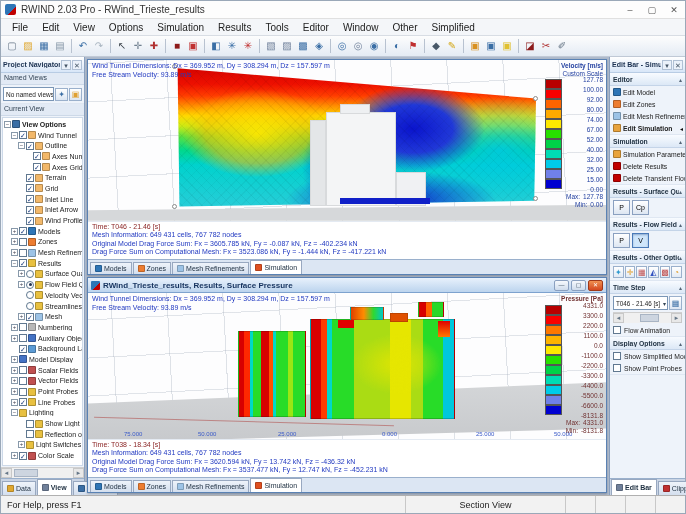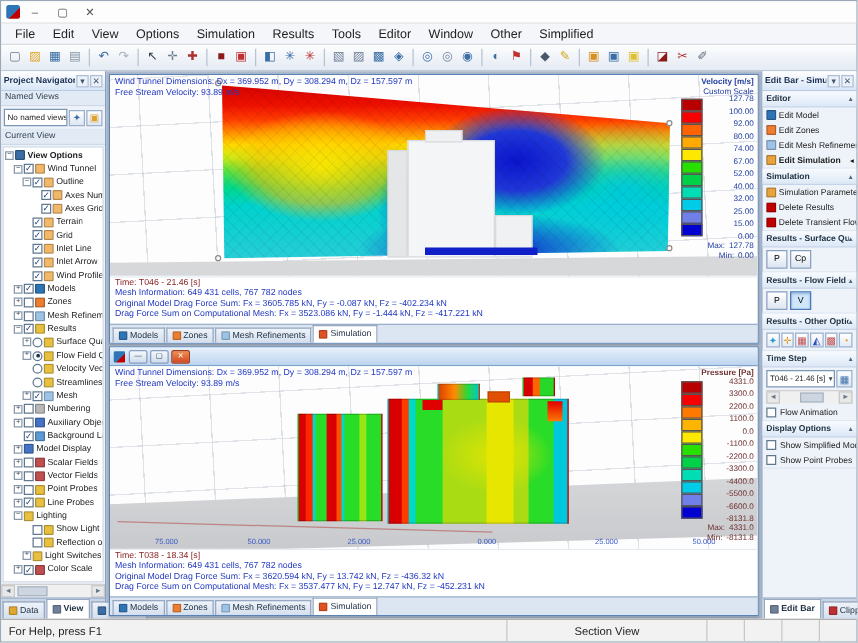--- a/index.html
+++ b/index.html
@@ -139,20 +139,21 @@
   .sb-center { width:160px; }
   .sb-small { width:30px; }
 </style>
 </head>
 <body>
 
 <div class="app">
 
   <div class="titlebar">
     <span class="appicon"></span>
+    <span class="apptitle">RWIND 2.03 Pro - RWind_Trieste_results</span>
     <span class="winctl">
       <span>–</span>
       <span>▢</span>
       <span>✕</span>
     </span>
   </div>
 
   <div class="menubar">
       <span class="mitem">File</span>
       <span class="mitem">Edit</span>
@@ -586,20 +587,21 @@
             <div class="tab active">
               <span class="tabic" style="background: rgb(224, 80, 32);"></span>
               <span>Simulation</span>
             </div>
           </div>
       </div>
 
       <div class="vwin">
         <div class="vtitle">
           <span class="vticon"></span>
+          <span class="vtext">RWind_Trieste_results, Results, Surface Pressure</span>
           <span class="vbtns">
             <span class="vb">—</span>
             <span class="vb">▢</span>
             <span class="vb close">✕</span>
           </span>
         </div>
         <div class="scene">
           <div class="grid"></div>
           <div class="ground2"></div>
           <div class="axline"></div>

